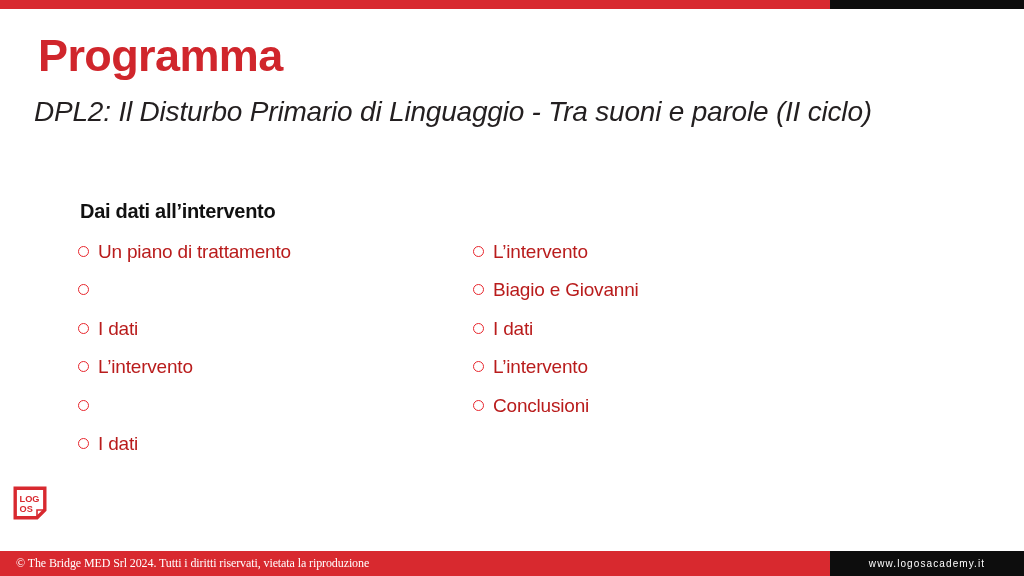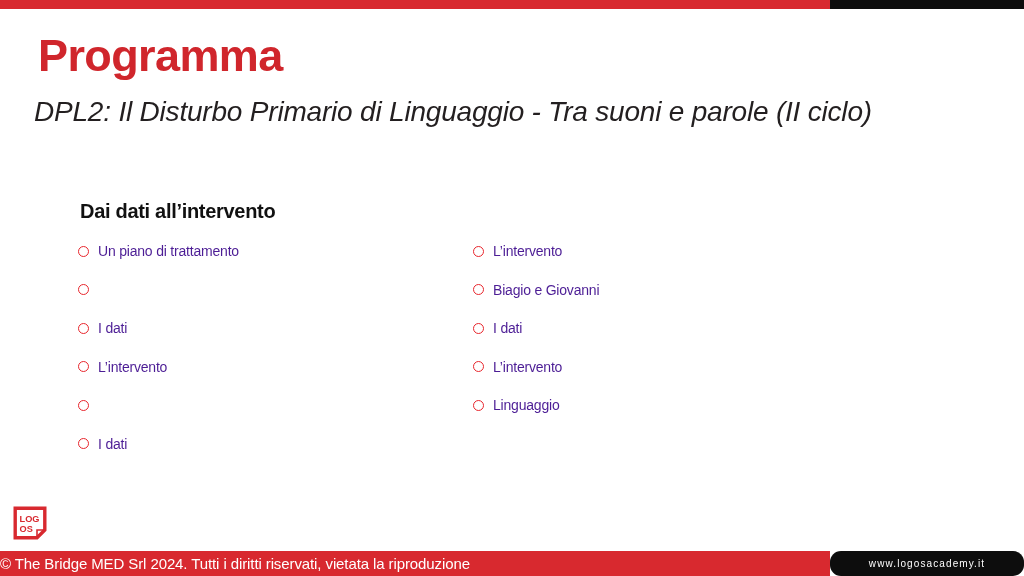--- a/index.html
+++ b/index.html
@@ -97,31 +97,31 @@
   .bullet-marker {
     width: 11px;
     height: 11px;
     border: 1.6px solid #e8262d;
     border-radius: 50%;
     box-sizing: border-box;
     flex: 0 0 auto;
     margin-right: 9px;
   }
   .bullet-label {
-    font-size: 14px;
-    color: #4c1d95;
+    font-size: 19px;
+    color: #b91c1c;
     letter-spacing: -0.2px;
     line-height: 1;
   }
 
   
   .logo {
     position: absolute;
     left: 13px;
-    top: 506px;
+    top: 486px;
     width: 34px;
     height: 34px;
   }
   .logo svg { display: block; }
 
   
   .footer {
     position: absolute;
     left: 0;
     bottom: 0;
@@ -131,33 +131,33 @@
   }
   .footer-left {
     width: 830px;
     height: 100%;
     background: #d8292f;
     display: flex;
     align-items: center;
   }
   .footer-left-text {
     color: #ffffff;
-    font-size: 15px;
-    margin-left: 0;
+    font-size: 12px;
+    margin-left: 16px;
     letter-spacing: -0.1px;
     white-space: nowrap;
+    font-family: Liberation Serif, serif;
   }
   .footer-right {
     flex: 1;
     height: 100%;
     background: #0d0d0d;
     display: flex;
     align-items: center;
     justify-content: center;
-    border-radius: 11px;
   }
   .footer-right-text {
     color: #ffffff;
     font-size: 10px;
     letter-spacing: 1.1px;
     white-space: nowrap;
   }
 </style>
 </head>
 <body>
@@ -213,21 +213,21 @@
       <div class="bullet-item">
         <span class="bullet-marker"></span>
         <span class="bullet-label">I dati</span>
       </div>
       <div class="bullet-item">
         <span class="bullet-marker"></span>
         <span class="bullet-label">L’intervento</span>
       </div>
       <div class="bullet-item">
         <span class="bullet-marker"></span>
-        <span class="bullet-label">Linguaggio</span>
+        <span class="bullet-label">Conclusioni</span>
       </div>
     </div>
 
   </div>
 
   <div class="logo">
     <svg viewBox="0 0 34 34" width="34" height="34" xmlns="http://www.w3.org/2000/svg">
       <path d="M2.2 2.2 H31.8 V24 L24 31.8 H2.2 Z" fill="none" stroke="#d8292f" stroke-width="3.4"></path>
       <path d="M24 31.8 L24 24 L31.8 24" fill="none" stroke="#d8292f" stroke-width="1.6"></path>
       <text x="6.6" y="16.4" font-family="'Liberation Sans', sans-serif" font-size="9.2" font-weight="bold" fill="#d8292f">LOG</text>

